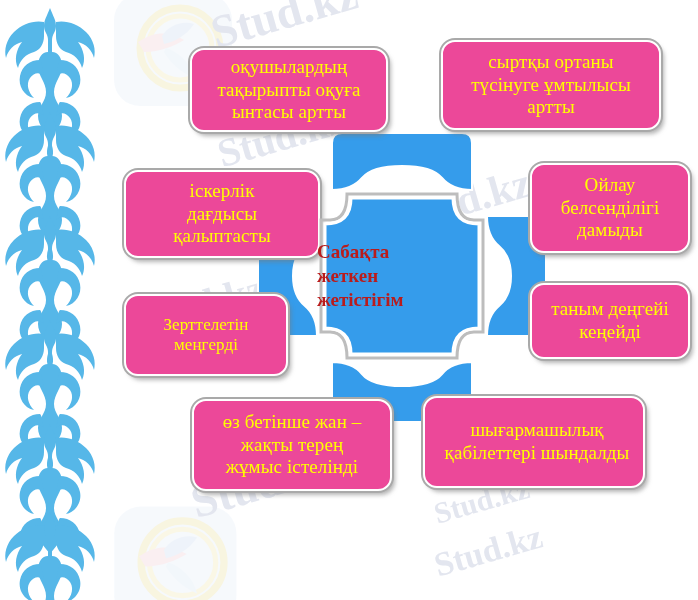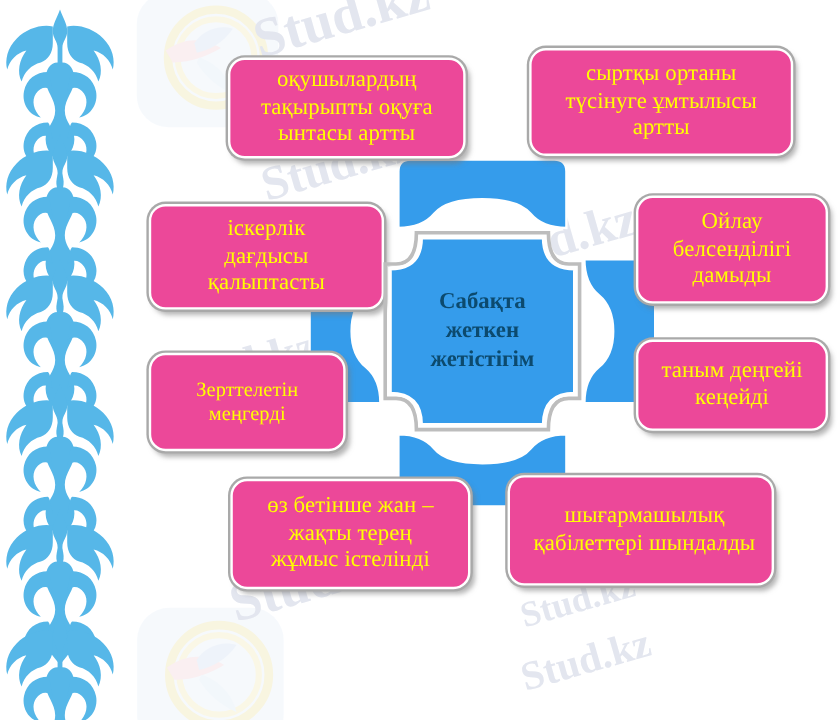--- a/index.html
+++ b/index.html
@@ -56,25 +56,25 @@
     position:absolute;
     left:317px;top:190px;width:170px;height:172px;
     z-index:7;
     display:flex;align-items:center;justify-content:center;
   }
   .center-node .cshape{
     position:absolute;left:0;top:0;width:100%;height:100%;
   }
   .center-node .clabel{
     position:relative;z-index:2;
-    color:#0c4a6e;
+    color:#b91c1c;
     font-weight:bold;
     font-size:19px;
     line-height:1.28;
-    text-align:center;
+    text-align:left;
     width:100%;
   }
   .lineblk{display:block;}
 </style>
 </head>
 <body>
 
 <div id="stage">
 
   <div class="wm-layer">

